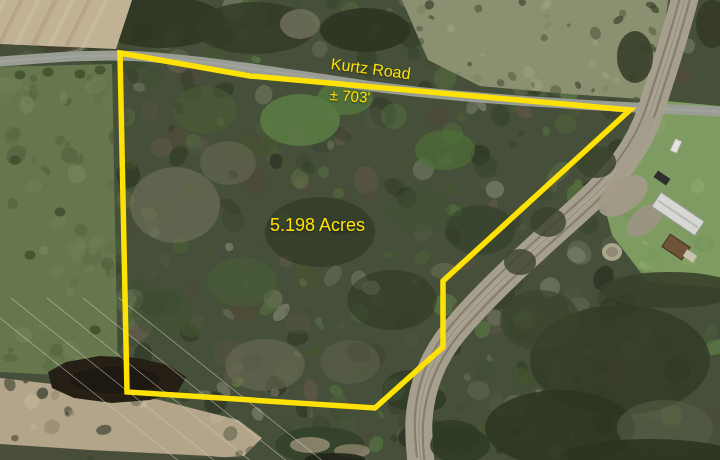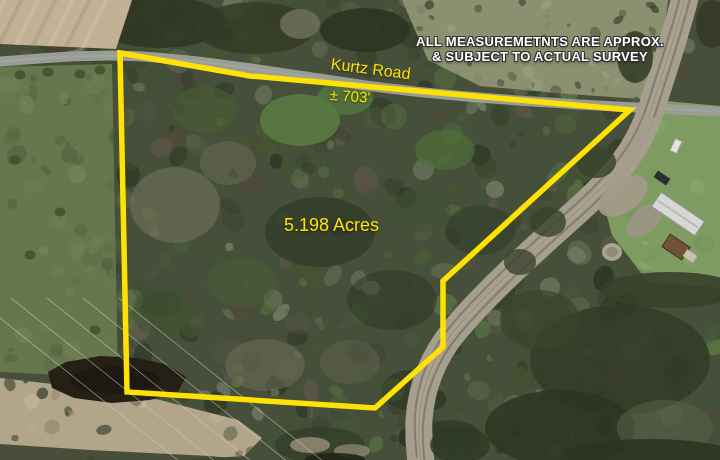--- a/index.html
+++ b/index.html
@@ -5,21 +5,21 @@
   html,body{margin:0;padding:0;background:#222;}
   .stage{position:relative;width:720px;height:460px;overflow:hidden;
          font-family:"Liberation Sans",sans-serif;background:#45503a;}
   .stage svg{position:absolute;left:0;top:0;}
   #boundary{fill:none;stroke:var(--yellow,#ffe205);stroke-width:5.5;
             stroke-linejoin:miter;stroke-miterlimit:6;}
   .lbl{position:absolute;color:var(--yellow,#ffe205);white-space:nowrap;
        text-shadow:0 1px 2px rgba(0,0,0,.55);}
   .lbl-road{left:331px;top:55px;font-size:16px;transform:rotate(7.5deg);transform-origin:0 50%;}
   .lbl-front{left:330px;top:86px;font-size:15px;transform:rotate(4deg);transform-origin:0 50%;}
-  .lbl-acre{left:284px;top:215px;font-size:18px;}
+  .lbl-acre{left:270px;top:215px;font-size:18px;}
   .disclaimer{position:absolute;left:390px;top:34px;width:300px;text-align:center;
        font-size:13px;font-weight:bold;line-height:15px;letter-spacing:.3px;
        color:var(--white,#fff);
        text-shadow:-1px -1px 0 rgba(45,45,45,.95), 1px -1px 0 rgba(45,45,45,.95),
                    -1px 1px 0 rgba(45,45,45,.95), 1px 1px 0 rgba(45,45,45,.95),
                     0 2px 3px rgba(0,0,0,.5);}
 </style>
 </head>
 <body>
 
@@ -848,17 +848,13 @@
         <rect x="-6" y="-4" width="12" height="8" fill="#c7c2ae" transform="translate(690,256) rotate(34)"></rect>
         <rect x="-7.5" y="-4" width="15" height="8" fill="#2c2f2b" transform="translate(662,178) rotate(34)"></rect>
         <rect x="-6.5" y="-3.5" width="13" height="7" fill="#e4e4de" stroke="#a9a9a2" stroke-width="0.8" transform="translate(676,146) rotate(-65)"></rect>
       </g>
     <polygon id="boundary" points="120,53 250,76 630,110 443,281 443,347 375,408 127,392"></polygon>
   </svg>
 
   <div class="lbl lbl-road">Kurtz Road</div>
   <div class="lbl lbl-front">± 703'</div>
   <div class="lbl lbl-acre">5.198 Acres</div>
-  <div class="disclaimer">
-    <div>ALL MEASUREMETNTS ARE APPROX.</div>
-    <div>&amp; SUBJECT TO ACTUAL SURVEY</div>
-  </div>
 </div>
 
 </body></html>

